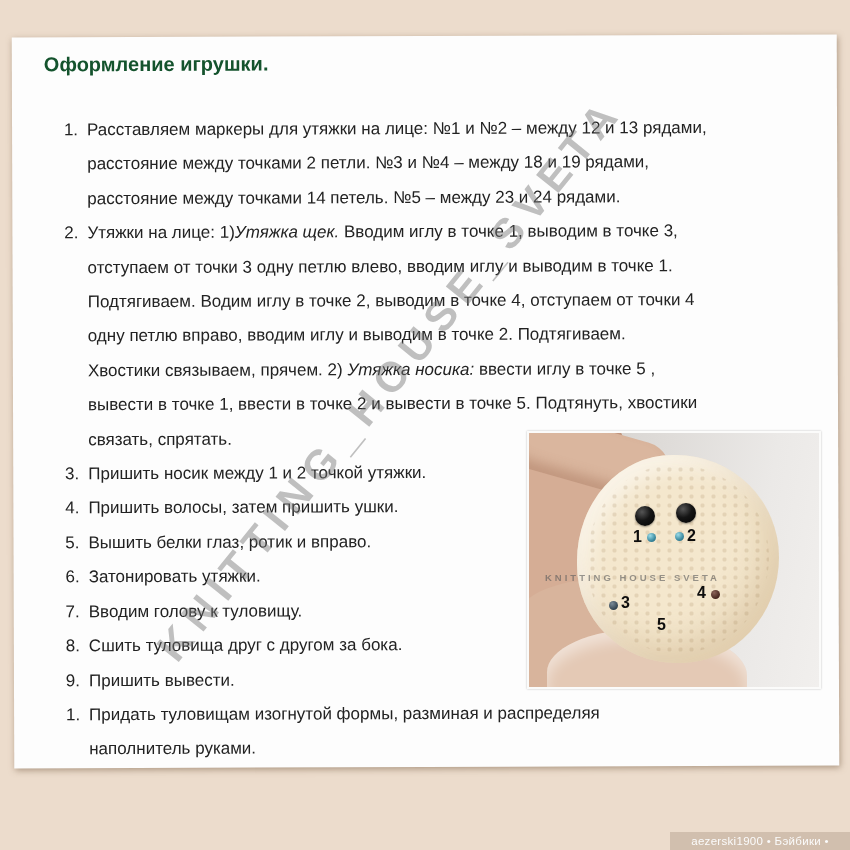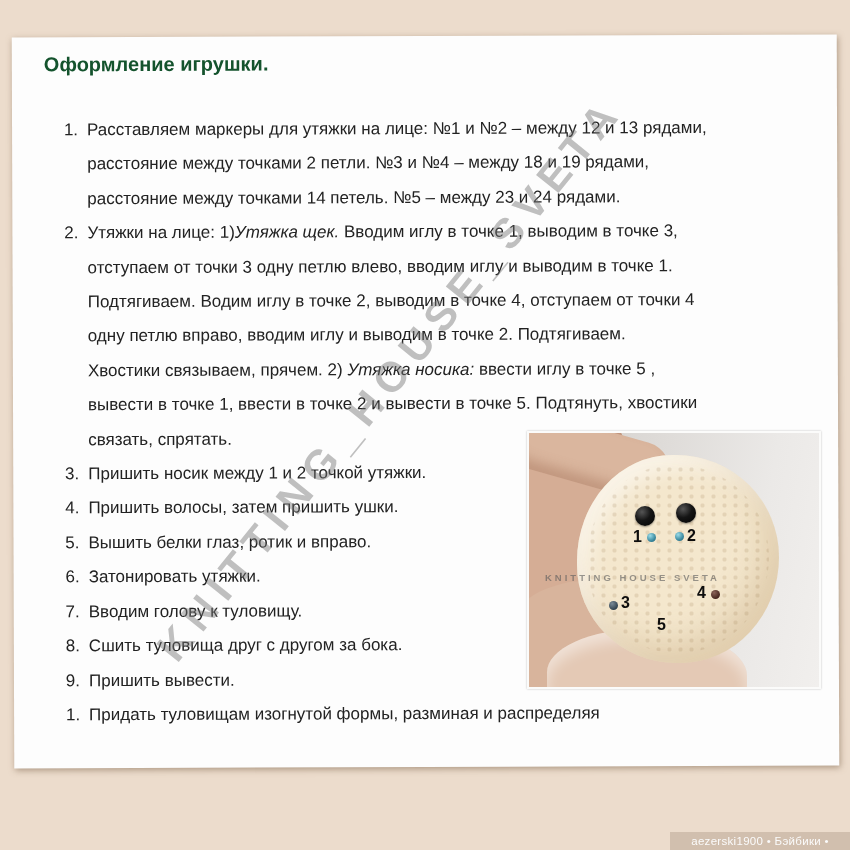--- a/index.html
+++ b/index.html
@@ -107,21 +107,21 @@
         <li class="item">
           <span class="num">8.</span>
           <div class="txt"><span>Сшить туловища друг с другом за бока.</span></div>
         </li>
         <li class="item">
           <span class="num">9.</span>
           <div class="txt"><span>Пришить вывести.</span></div>
         </li>
         <li class="item">
           <span class="num">1.</span>
-          <div class="txt"><span>Придать туловищам изогнутой формы, разминая и распределяя</span><br></div>
+          <div class="txt"><span>Придать туловищам изогнутой формы, разминая и распределяя</span><br><span>наполнитель руками.</span></div>
         </li>
       </ol>
   </div>
 
   <div class="wm">KNITTING_HOUSE_SVETA</div>
 
   <div class="photo">
     <div class="photo-inner">
       <div class="hand-back"></div>
       <div class="finger-low"></div>

